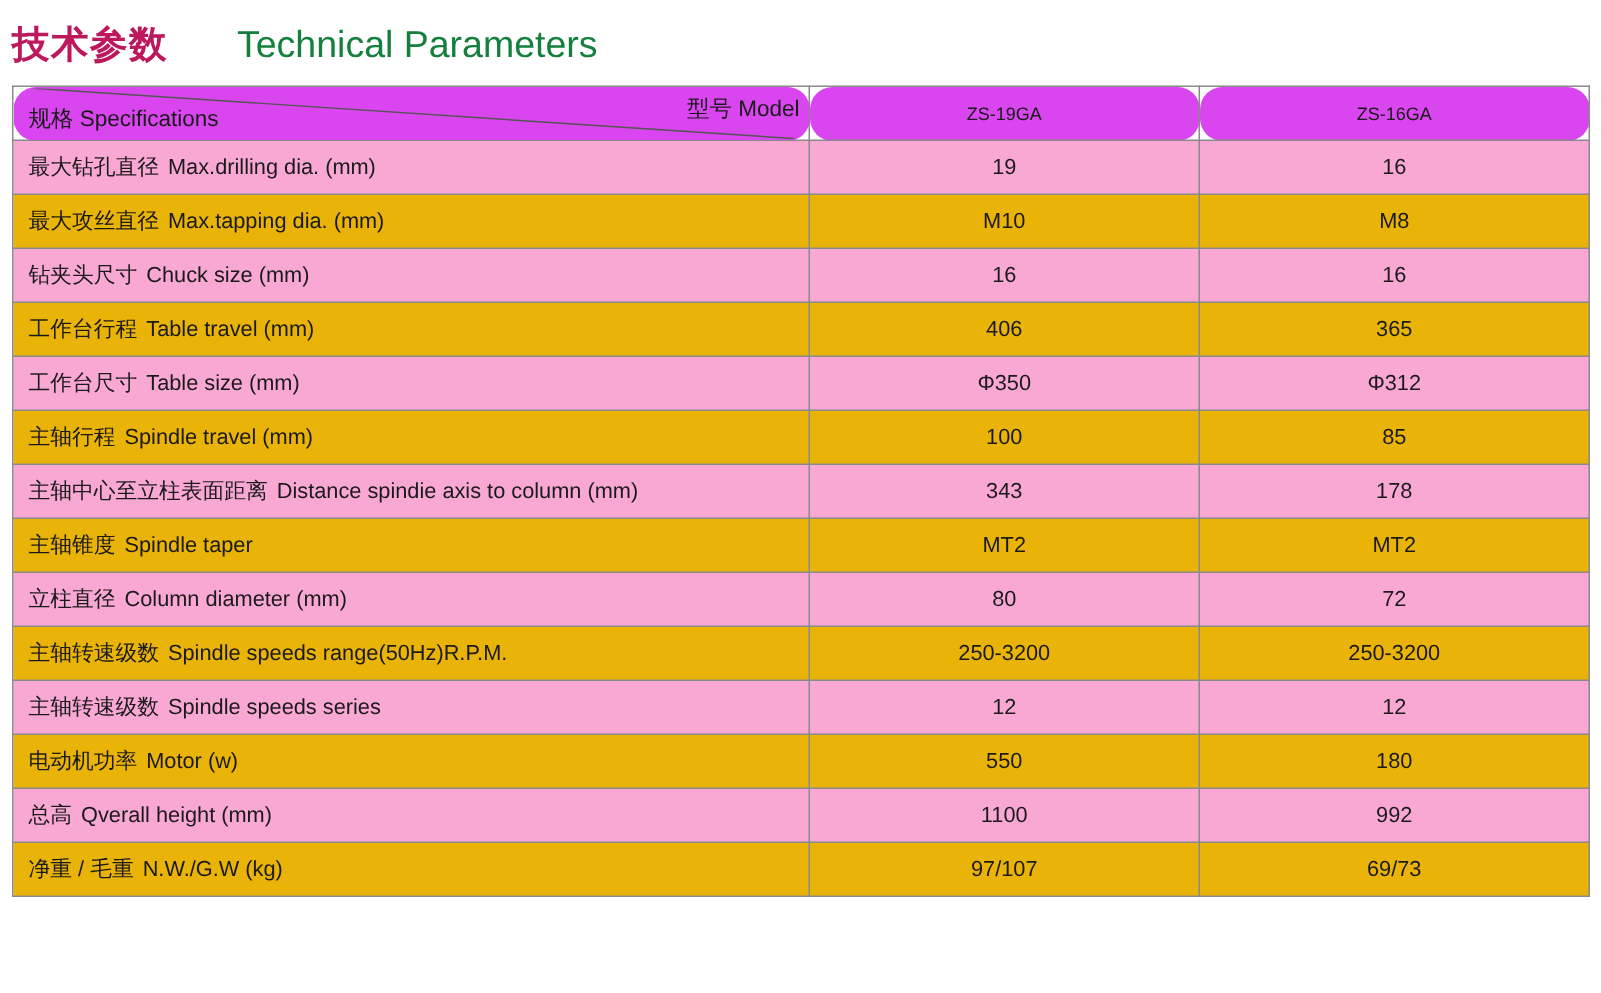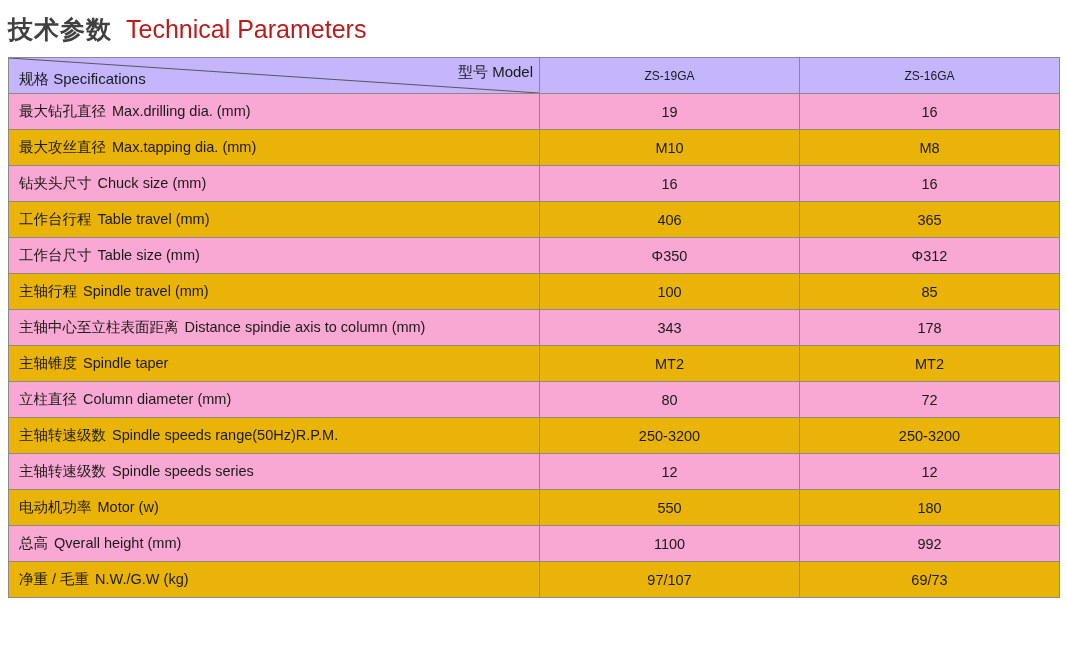--- a/index.html
+++ b/index.html
@@ -24,26 +24,27 @@
   .title-row {
     display: flex;
     align-items: baseline;
     gap: 14px;
     padding: 13px 0 11px 8px;
   }
   .title-cn {
     font-size: 25px;
     font-weight: bold;
     letter-spacing: 1px;
-    color: #404040;
+    color: #be185d;
   }
   .title-en {
     font-size: 25px;
     font-weight: normal;
-    color: #b91c1c;
+    color: #15803d;
+    margin-left: 32px;
   }
   table.spec {
     border-collapse: collapse;
     width: 1051px;
     margin-left: 8px;
     table-layout: fixed;
   }
   table.spec td {
     border: 1px solid #8a8a8a;
     height: 36px;
@@ -51,21 +52,21 @@
     padding: 0 10px;
     vertical-align: middle;
     box-sizing: border-box;
   }
   .col-label { width: 531px; text-align: left; }
   .col-val   { width: 260px; text-align: center; }
 
   tr.odd td { background: #f9a8d4; }
   tr.even td { background: #eab308; }
 
-  .hdr td { background: #c4b5fd; }
+  .hdr td { background: #d946ef; border-radius: 15px; }
   .hdr .col-val { font-size: 12px; }
 
   .hdr-cell {
     position: relative;
     padding: 0;
     overflow: hidden;
   }
   .hdr-cell .diag {
     position: absolute;
     inset: 0;

